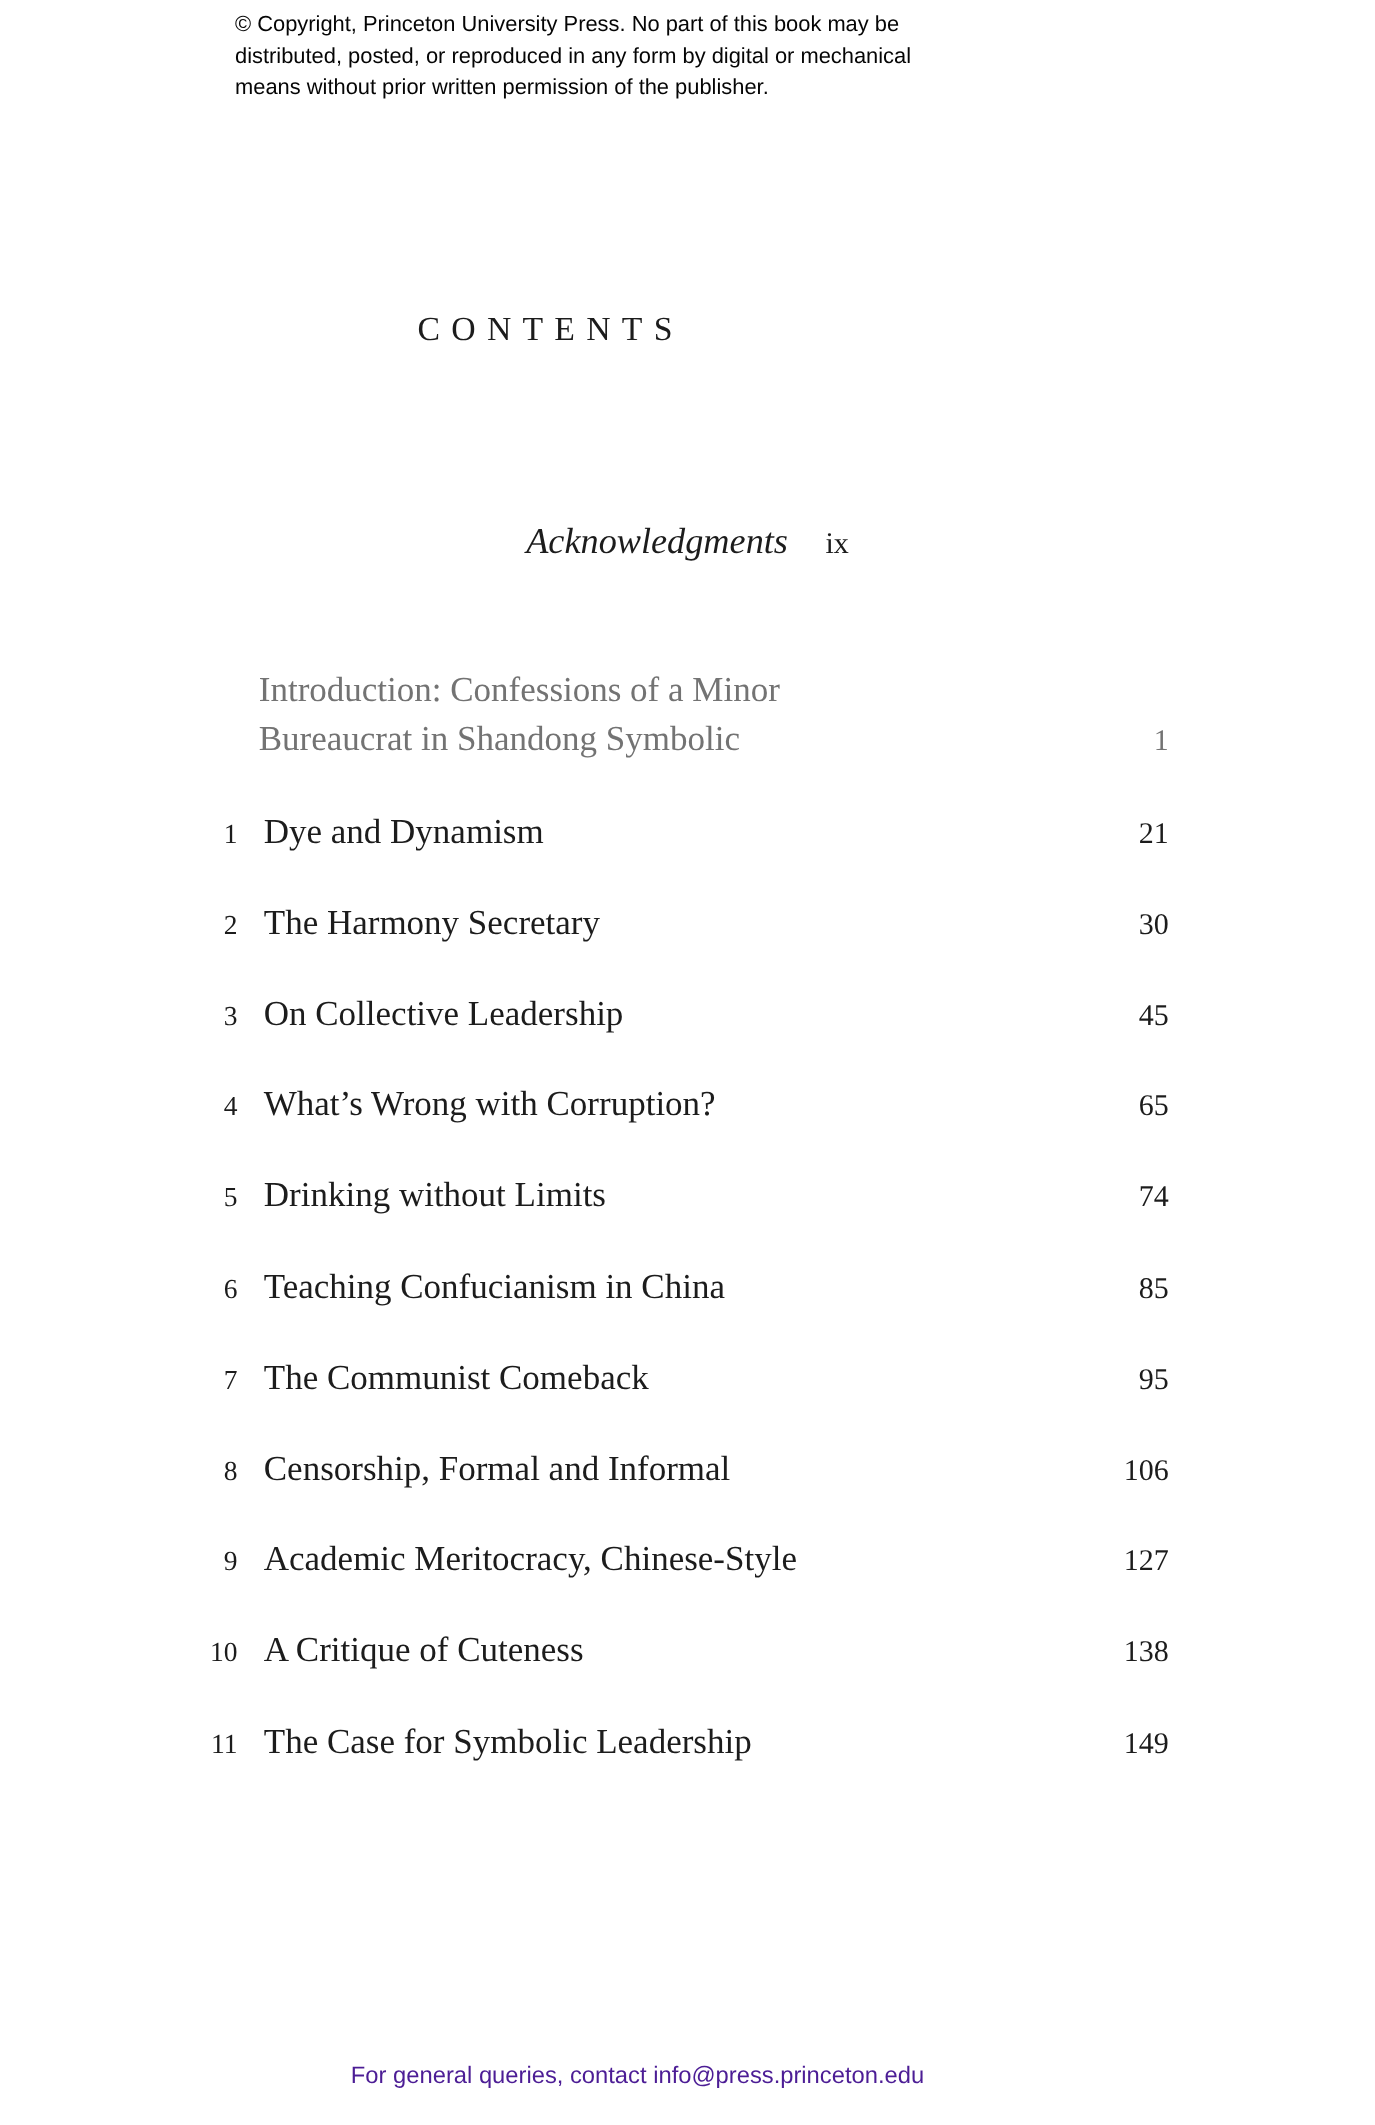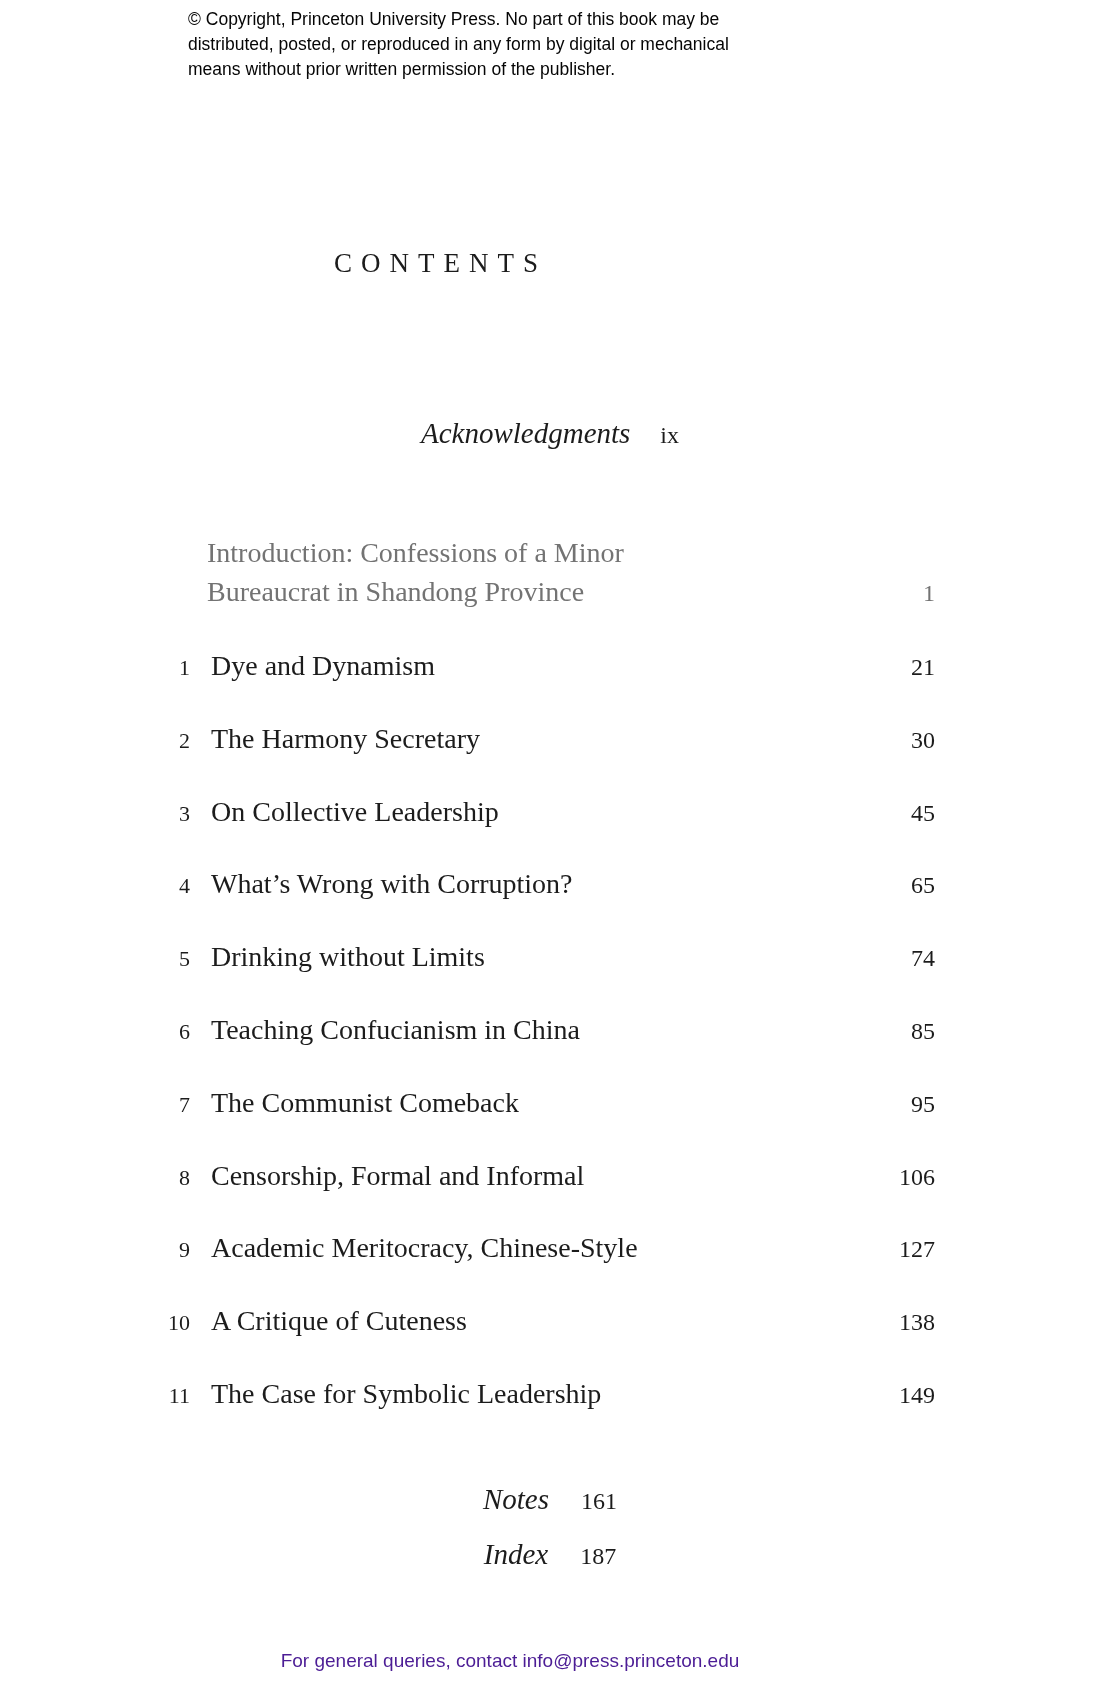--- a/index.html
+++ b/index.html
@@ -161,21 +161,21 @@
 
   <div class="front-matter">
     <div class="fm-row">
       <span class="fm-label">Acknowledgments</span><span class="fm-page">ix</span>
     </div>
   </div>
 
   <div class="intro">
     <div class="intro-line1">Introduction: Confessions of a Minor</div>
     <div class="intro-line2">
-      <span>Bureaucrat in Shandong Province</span>
+      <span>Bureaucrat in Shandong Symbolic</span>
       <span class="intro-page">1</span>
     </div>
   </div>
 
   <div class="chapters">
     <div class="toc-row">
       <span class="ch-num">1</span>
       <span class="ch-title">Dye and Dynamism</span>
       <span class="ch-page">21</span>
     </div>
@@ -224,24 +224,16 @@
       <span class="ch-title">A Critique of Cuteness</span>
       <span class="ch-page">138</span>
     </div>
     <div class="toc-row">
       <span class="ch-num">11</span>
       <span class="ch-title">The Case for Symbolic Leadership</span>
       <span class="ch-page">149</span>
     </div>
   </div>
 
-  <div class="back-matter">
-    <div class="bm-row">
-      <span class="bm-label">Notes</span><span class="bm-page">161</span>
-    </div>
-    <div class="bm-row">
-      <span class="bm-label">Index</span><span class="bm-page">187</span>
-    </div>
-  </div>
 
   <div class="footer">For general queries, contact info@press.princeton.edu</div>
 
 </div>
 
 </body></html>

